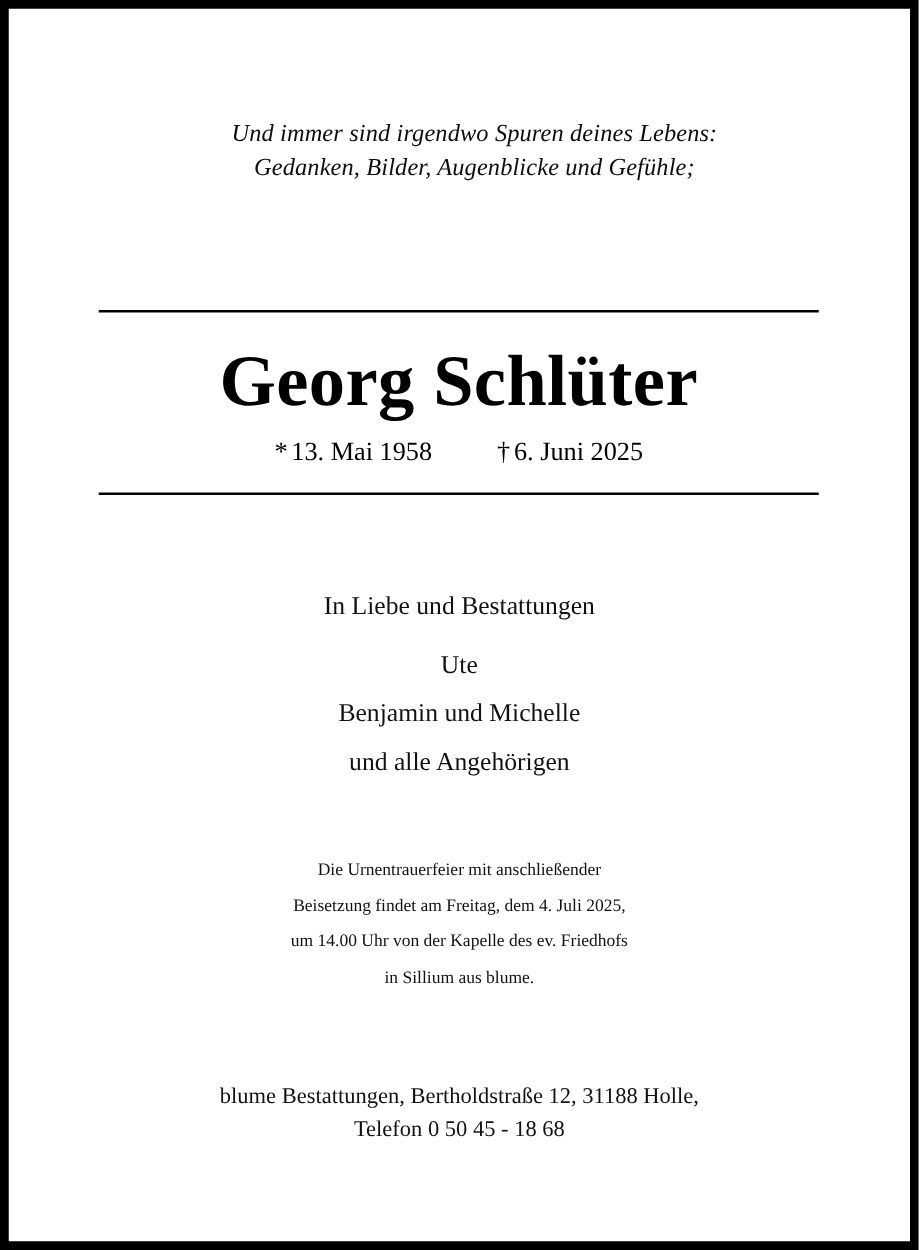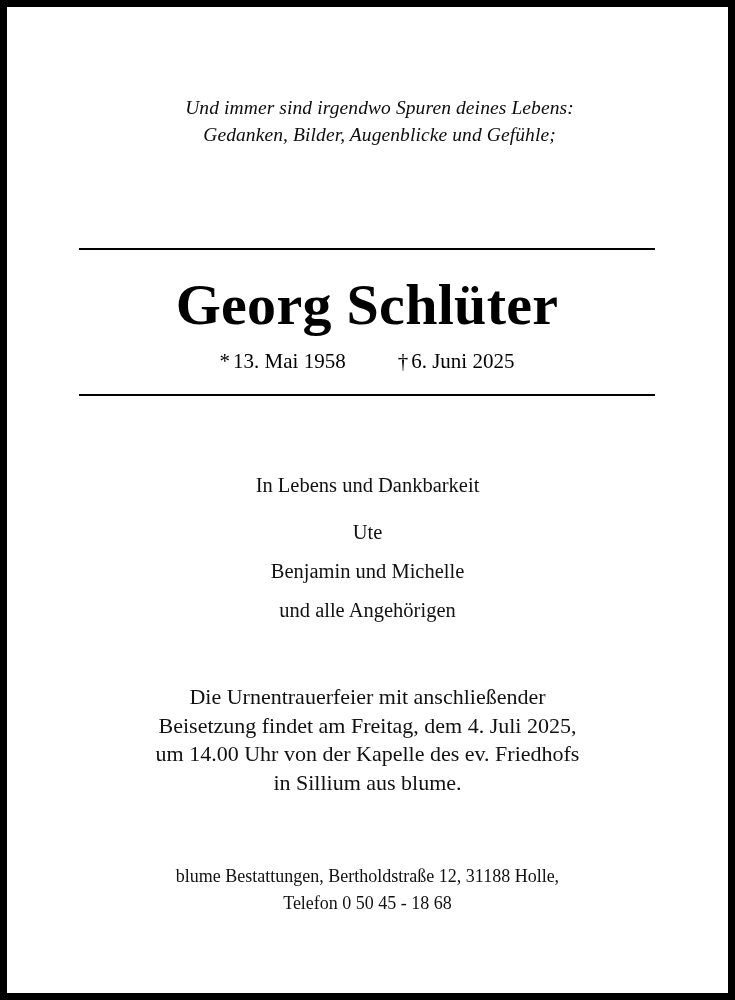--- a/index.html
+++ b/index.html
@@ -91,21 +91,21 @@
   }
   .family .lead { margin-bottom: 8px; }
   .family div { white-space: nowrap; }
 
   
   .ceremony {
     position: absolute;
     left: 0;
     right: 0;
     top: 676px;
-    font-size: 22px;
+    font-size: 14px;
     line-height: 28.5px;
     color: #111111;
   }
   .ceremony div { white-space: nowrap; }
 
   
   .footer {
     position: absolute;
     left: 0;
     right: 0;
@@ -135,21 +135,21 @@
       <div class="dates">
         <span class="sym">*</span><span>13. Mai 1958</span><span class="gap"></span><span class="sym">†</span><span>6. Juni 2025</span>
       </div>
 
       <div class="rule-bottom-wrap">
         <div class="rule"></div>
       </div>
     </div>
 
     <div class="family">
-      <div class="lead">In Lebens und Dankbarkeit</div>
+      <div class="lead">In Liebe und Bestattungen</div>
       <div>Ute</div>
       <div>Benjamin und Michelle</div>
       <div>und alle Angehörigen</div>
     </div>
 
     <div class="ceremony">
       <div>Die Urnentrauerfeier mit anschließender</div>
       <div>Beisetzung findet am Freitag, dem 4. Juli 2025,</div>
       <div>um 14.00 Uhr von der Kapelle des ev. Friedhofs</div>
       <div>in Sillium aus blume.</div>

